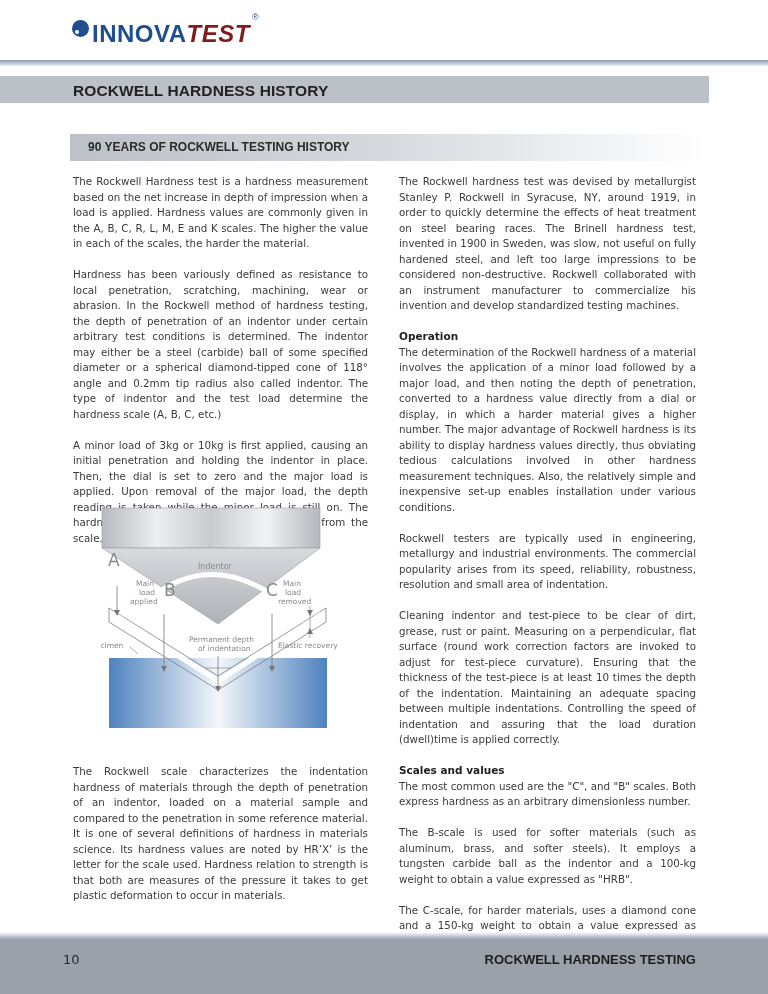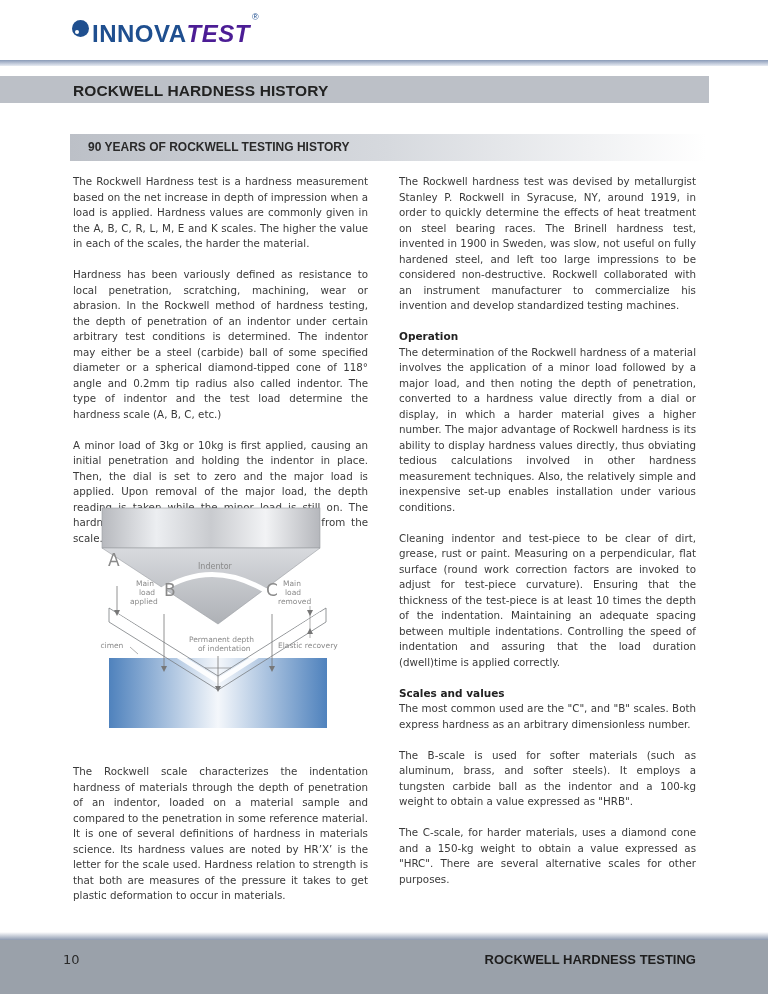--- a/index.html
+++ b/index.html
@@ -17,21 +17,21 @@
     }
     .logo .dot {
       width: 17px; height: 17px; border-radius: 50%;
       background: #1f4f8f; margin-right: 3px; position: relative;
     }
     .logo .dot::after {
       content: ""; position: absolute; left: 3px; bottom: 3px;
       width: 4px; height: 4px; border-radius: 50%; background: #ffffff;
     }
     .logo .innova { color: #1f4f8f; }
-    .logo .test { color: #4c1d95; font-style: italic; }
+    .logo .test { color: #7f1d1d; font-style: italic; }
     .logo .reg { font-size: 9px; color: #1f4f8f; vertical-align: top; margin-left: 2px; position: relative; top: -8px; font-weight: normal; }
     .top-rule {
       position: absolute; left: 0; top: 60px; width: 768px; height: 6px;
       background: linear-gradient(to bottom, #8a9bb8, #e8ecf3);
     }
     .main-title-bar {
       position: absolute; left: 0; top: 76px; width: 709px; height: 27px;
       background: #bcc0c7;
     }
     .main-title {
@@ -167,20 +167,21 @@
 </svg>
 
 <div class="col col-left-bottom">
   <p>The Rockwell scale characterizes the indentation hardness of materials through the depth of penetration of an indentor, loaded on a material sample and compared to the penetration in some reference material. It is one of several definitions of hardness in materials science. Its hardness values are noted by HR’X’ is the letter for the scale used. Hardness relation to strength is that both are measures of the pressure it takes to get plastic deformation to occur in materials.</p>
 </div>
 
 <div class="col col-right">
   <p>The Rockwell hardness test was devised by metallurgist Stanley P. Rockwell in Syracuse, NY, around 1919, in order to quickly determine the effects of heat treatment on steel bearing races. The Brinell hardness test, invented in 1900 in Sweden, was slow, not useful on fully hardened steel, and left too large impressions to be considered non-destructive. Rockwell collaborated with an instrument manufacturer to commercialize his invention and develop standardized testing machines.</p>
   <h4>Operation</h4>
   <p>The determination of the Rockwell hardness of a material involves the application of a minor load followed by a major load, and then noting the depth of penetration, converted to a hardness value directly from a dial or display, in which a harder material gives a higher number. The major advantage of Rockwell hardness is its ability to display hardness values directly, thus obviating tedious calculations involved in other hardness measurement techniques. Also, the relatively simple and inexpensive set-up enables installation under various conditions.</p>
+  <p>Rockwell testers are typically used in engineering, metallurgy and industrial environments. The commercial popularity arises from its speed, reliability, robustness, resolution and small area of indentation.</p>
   <p>Cleaning indentor and test-piece to be clear of dirt, grease, rust or paint. Measuring on a perpendicular, flat surface (round work correction factors are invoked to adjust for test-piece curvature). Ensuring that the thickness of the test-piece is at least 10 times the depth of the indentation. Maintaining an adequate spacing between multiple indentations. Controlling the speed of indentation and assuring that the load duration (dwell)time is applied correctly.</p>
   <h4>Scales and values</h4>
   <p>The most common used are the "C", and "B" scales. Both express hardness as an arbitrary dimensionless number.</p>
   <p>The B-scale is used for softer materials (such as aluminum, brass, and softer steels). It employs a tungsten carbide ball as the indentor and a 100-kg weight to obtain a value expressed as "HRB".</p>
   <p>The C-scale, for harder materials, uses a diamond cone and a 150-kg weight to obtain a value expressed as "HRC". There are several alternative scales for other purposes.</p>
 </div>
 
 <div class="footer-fade"></div>
 <div class="footer-bar"></div>
 <div class="page-number">10</div>

